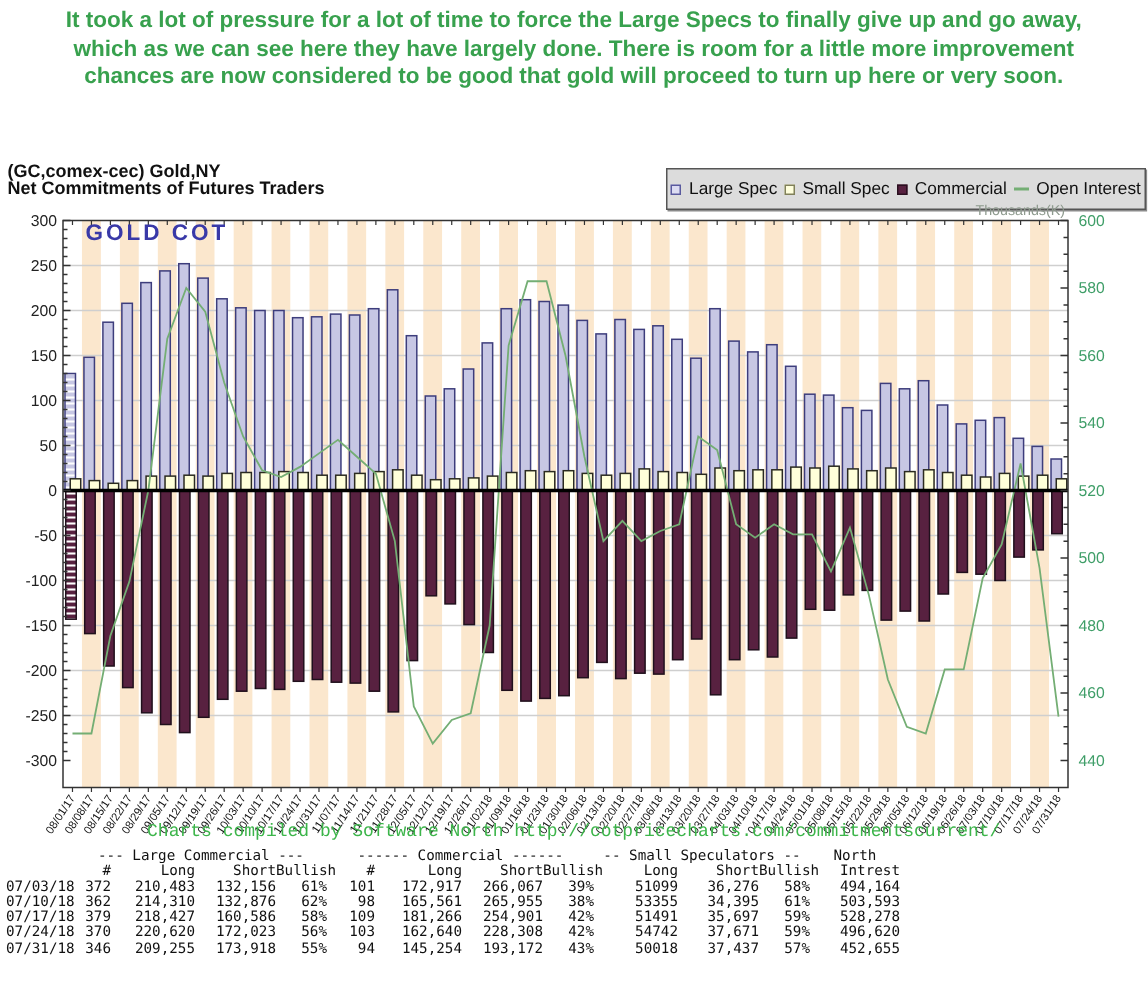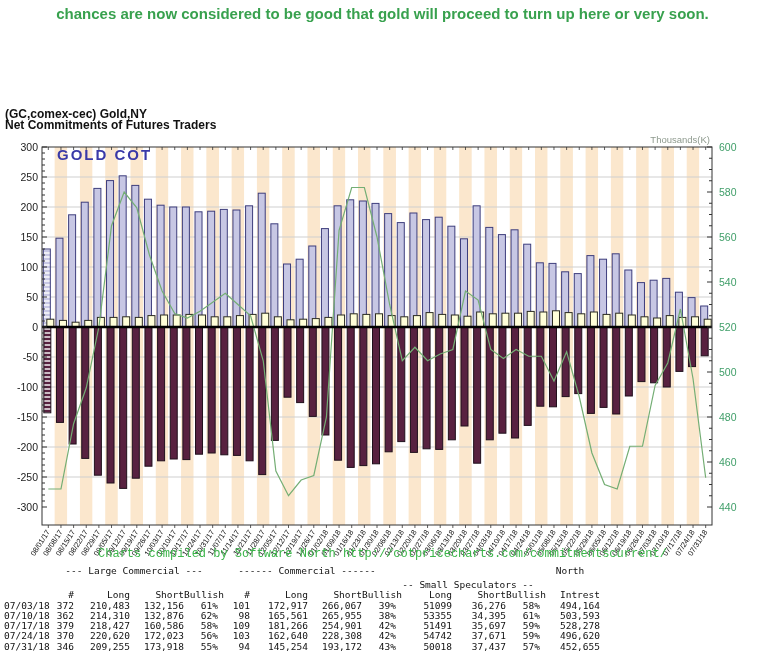--- a/index.html
+++ b/index.html
@@ -26,28 +26,48 @@
   .tcell{display:inline-block;text-align:right;}
   .tcell.left{text-align:left;}
   .tcell.center{text-align:center;}
 </style>
 </head>
 <body>
 
 <div id="stage">
 
   <div id="commentary" style="color: rgb(56, 161, 78);">
+    <div>It took a lot of pressure for a lot of time to force the Large Specs to finally give up and go away,</div>
+    <div>which as we can see here they have largely done. There is room for a little more improvement</div>
     <div>chances are now considered to be good that gold will proceed to turn up here or very soon.</div>
   </div>
 
   <div id="chart-header">
     <div>(GC,comex-cec) Gold,NY</div>
     <div>Net Commitments of Futures Traders</div>
   </div>
 
+  <div id="legend">
+    <span class="legend-item">
+      <span class="swatch" style="background: rgb(220, 220, 242); border: 1.5px solid rgb(90, 90, 158);"></span>
+      <span>Large Spec</span>
+    </span>
+    <span class="legend-item">
+      <span class="swatch" style="background: rgb(255, 255, 220); border: 1.5px solid rgb(128, 128, 90);"></span>
+      <span>Small Spec</span>
+    </span>
+    <span class="legend-item">
+      <span class="swatch" style="background: rgb(88, 33, 64); border: 1.5px solid rgb(42, 16, 32);"></span>
+      <span>Commercial</span>
+    </span>
+    <span class="legend-item">
+      <span class="swatch-line" style="background: rgb(116, 174, 116);"></span>
+      <span>Open Interest</span>
+    </span>
+  </div>
 
   <svg id="chart-svg" width="765" height="566" viewBox="0 0 765 566">
       <defs>
         <pattern id="hatch-ls" width="4" height="4" patternUnits="userSpaceOnUse">
           <rect x="0" y="0" width="4" height="4" fill="#c7c7e4"></rect>
           <line x1="0" y1="1" x2="4" y2="1" stroke="#ffffff" stroke-width="1.4"></line>
         </pattern>
         <pattern id="hatch-c" width="4" height="4" patternUnits="userSpaceOnUse">
           <rect x="0" y="0" width="4" height="4" fill="#582140"></rect>
           <line x1="0" y1="1" x2="4" y2="1" stroke="#ffffff" stroke-width="1.4"></line>
@@ -577,21 +597,21 @@
       <text x="57" y="160" font-size="15" font-weight="bold" fill="#3939a8" letter-spacing="2">GOLD COT</text>
     </svg>
 
   <div id="footer-line" style="color: rgb(60, 181, 74);">
     <span>Charts compiled by Software North</span>
     <span> </span>
     <a href="#" style="color: rgb(60, 181, 74);">http://cotpricecharts.com/commitmentscurrent/</a>
   </div>
 
   <div id="cot-table">
-      <div class="trow"><span class="tcell left" style="width: 46px;"></span><span class="tcell center" style="width: 168px;">--- Large Commercial ---</span><span class="tcell center" style="width: 178px;">------ Commercial ------</span><span class="tcell center" style="width: 144px; margin-top: 14px;">-- Small Speculators --</span><span class="tcell center" style="width: 60px;">North</span></div>
+      <div class="trow"><span class="tcell left" style="width: 46px;"></span><span class="tcell center" style="width: 168px;">--- Large Commercial ---</span><span class="tcell center" style="width: 178px;">------ Commercial ------</span><span class="tcell center" style="width: 144px;">-- Small Speculators --</span><span class="tcell center" style="width: 60px;">North</span></div>
       <div class="trow"><span class="tcell left" style="width: 46px;"></span><span class="tcell" style="width: 24px;">#</span><span class="tcell" style="width: 56px;">Long</span><span class="tcell" style="width: 54px;">Short</span><span class="tcell" style="width: 34px;">Bullish</span><span class="tcell" style="width: 32px;">#</span><span class="tcell" style="width: 58px;">Long</span><span class="tcell" style="width: 54px;">Short</span><span class="tcell" style="width: 34px;">Bullish</span><span class="tcell" style="width: 56px;">Long</span><span class="tcell" style="width: 54px;">Short</span><span class="tcell" style="width: 34px;">Bullish</span><span class="tcell" style="width: 60px;">Intrest</span></div>
       <div class="trow"><span class="tcell left" style="width: 46px;">07/03/18</span><span class="tcell" style="width: 24px;">372</span><span class="tcell" style="width: 56px;">210,483</span><span class="tcell" style="width: 54px;">132,156</span><span class="tcell" style="width: 34px;">61%</span><span class="tcell" style="width: 32px;">101</span><span class="tcell" style="width: 58px;">172,917</span><span class="tcell" style="width: 54px;">266,067</span><span class="tcell" style="width: 34px;">39%</span><span class="tcell" style="width: 56px;">51099</span><span class="tcell" style="width: 54px;">36,276</span><span class="tcell" style="width: 34px;">58%</span><span class="tcell" style="width: 60px;">494,164</span></div>
       <div class="trow"><span class="tcell left" style="width: 46px;">07/10/18</span><span class="tcell" style="width: 24px;">362</span><span class="tcell" style="width: 56px;">214,310</span><span class="tcell" style="width: 54px;">132,876</span><span class="tcell" style="width: 34px;">62%</span><span class="tcell" style="width: 32px;">98</span><span class="tcell" style="width: 58px;">165,561</span><span class="tcell" style="width: 54px;">265,955</span><span class="tcell" style="width: 34px;">38%</span><span class="tcell" style="width: 56px;">53355</span><span class="tcell" style="width: 54px;">34,395</span><span class="tcell" style="width: 34px;">61%</span><span class="tcell" style="width: 60px;">503,593</span></div>
       <div class="trow"><span class="tcell left" style="width: 46px;">07/17/18</span><span class="tcell" style="width: 24px;">379</span><span class="tcell" style="width: 56px;">218,427</span><span class="tcell" style="width: 54px;">160,586</span><span class="tcell" style="width: 34px;">58%</span><span class="tcell" style="width: 32px;">109</span><span class="tcell" style="width: 58px;">181,266</span><span class="tcell" style="width: 54px;">254,901</span><span class="tcell" style="width: 34px;">42%</span><span class="tcell" style="width: 56px;">51491</span><span class="tcell" style="width: 54px;">35,697</span><span class="tcell" style="width: 34px;">59%</span><span class="tcell" style="width: 60px;">528,278</span></div>
       <div class="trow"><span class="tcell left" style="width: 46px;">07/24/18</span><span class="tcell" style="width: 24px;">370</span><span class="tcell" style="width: 56px;">220,620</span><span class="tcell" style="width: 54px;">172,023</span><span class="tcell" style="width: 34px;">56%</span><span class="tcell" style="width: 32px;">103</span><span class="tcell" style="width: 58px;">162,640</span><span class="tcell" style="width: 54px;">228,308</span><span class="tcell" style="width: 34px;">42%</span><span class="tcell" style="width: 56px;">54742</span><span class="tcell" style="width: 54px;">37,671</span><span class="tcell" style="width: 34px;">59%</span><span class="tcell" style="width: 60px;">496,620</span></div>
       <div class="trow"><span class="tcell left" style="width: 46px;">07/31/18</span><span class="tcell" style="width: 24px;">346</span><span class="tcell" style="width: 56px;">209,255</span><span class="tcell" style="width: 54px;">173,918</span><span class="tcell" style="width: 34px;">55%</span><span class="tcell" style="width: 32px;">94</span><span class="tcell" style="width: 58px;">145,254</span><span class="tcell" style="width: 54px;">193,172</span><span class="tcell" style="width: 34px;">43%</span><span class="tcell" style="width: 56px;">50018</span><span class="tcell" style="width: 54px;">37,437</span><span class="tcell" style="width: 34px;">57%</span><span class="tcell" style="width: 60px;">452,655</span></div>
     </div>
 
 </div>
 

